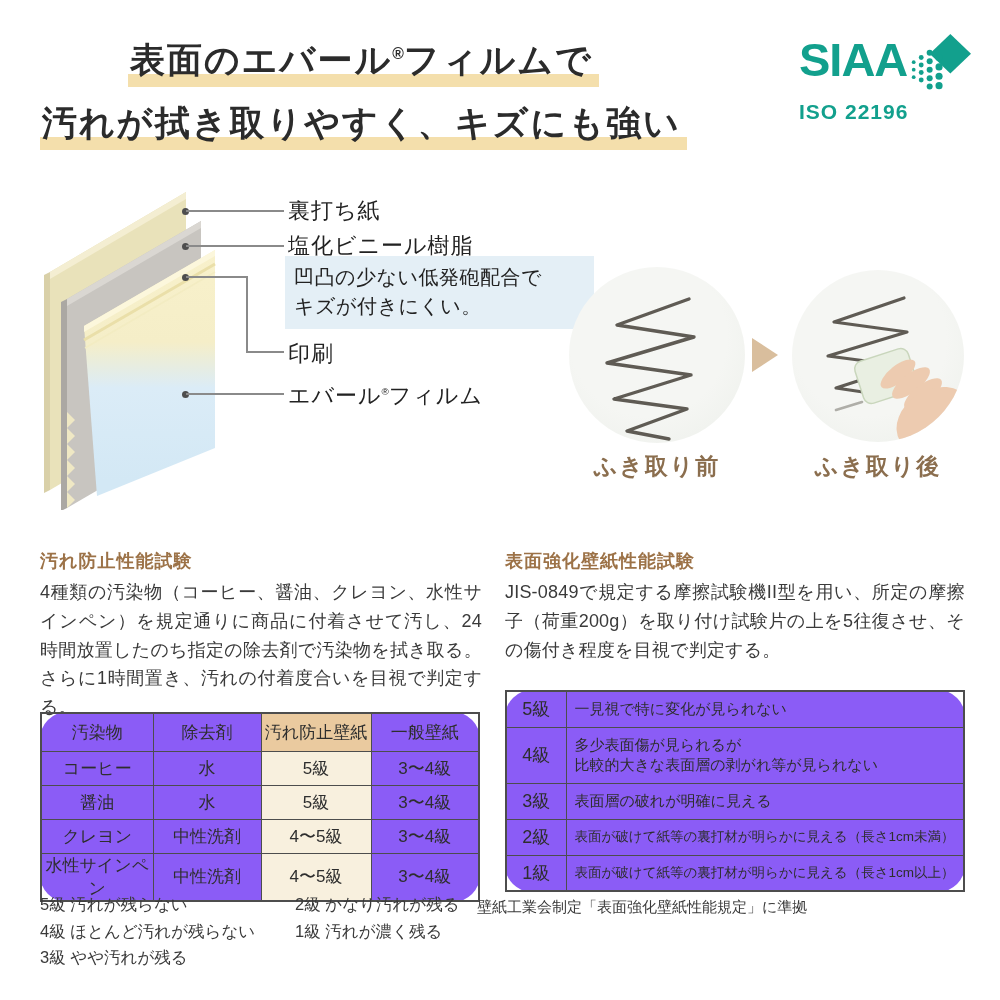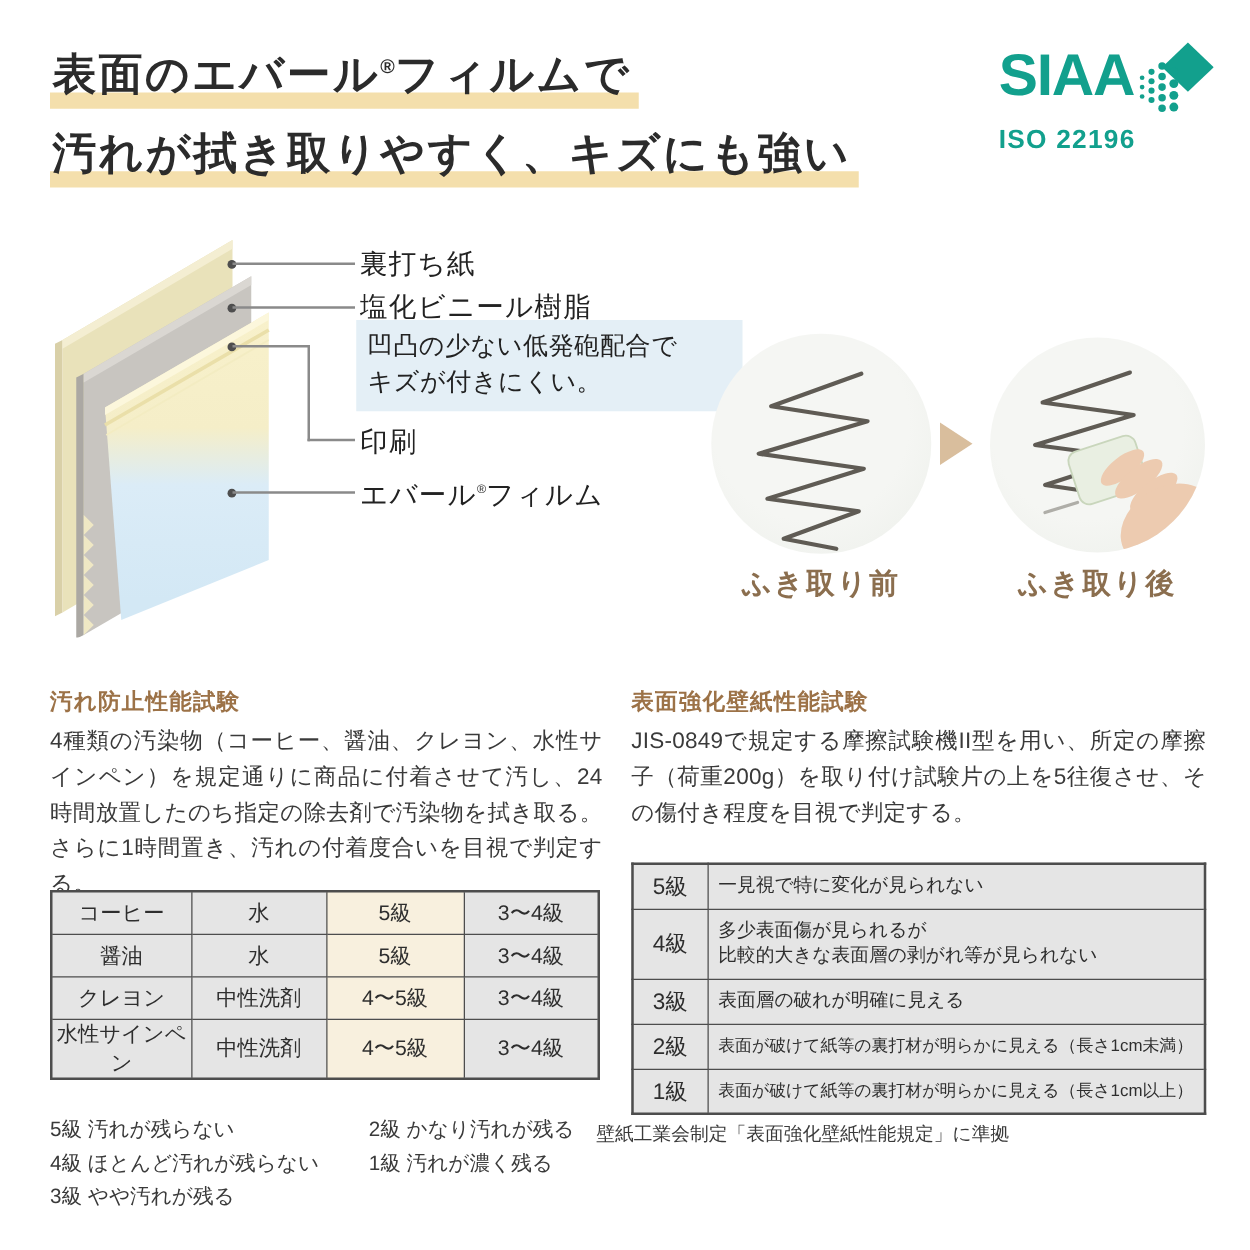--- a/index.html
+++ b/index.html
@@ -2,21 +2,21 @@
 <html><head>
 <meta charset="utf-8">
 <style>
   * { margin:0; padding:0; box-sizing:border-box; }
   html,body { background:#ffffff; }
   body { font-family:"Liberation Sans","DejaVu Sans",sans-serif; color:#333; }
   .page { position:relative; width:1000px; height:1000px; background:#fff; overflow:hidden; }
 
   
   .title-block { position:absolute; left:40px; top:38px; }
-  .title-line { display:block; margin-bottom:14px; }
+  .title-line { display:block; margin-bottom:14px;text-align:center; }
   .title-line .hl {
     display:inline-block;
     font-size:35px; font-weight:700; color:#2b2b2b; letter-spacing:2px; line-height:1.25;
     background:linear-gradient(#F4DFAC,#F4DFAC) left bottom / 100% 13px no-repeat;
     padding:0 6px 5px 2px;
   }
   .reg { font-size:0.45em; vertical-align:super; letter-spacing:0; }
 
   
   .siaa { position:absolute; left:799px; top:36px; width:195px; color:#12A08D; }
@@ -49,21 +49,21 @@
 
   
   .section-heading { position:absolute; font-size:18px; font-weight:700; color:#9C7247; letter-spacing:1px;margin-top:12px; }
   .heading-left  { left:40px; top:537px; }
   .heading-right { left:505px; top:537px; }
   .body-text { position:absolute; font-size:18px; line-height:1.6; color:#3a3a3a; letter-spacing:0.2px; text-align:justify; }
   .body-left  { left:40px; top:578px; width:442px; }
   .body-right { left:505px; top:578px; width:460px; }
 
   
-  table { border-collapse:collapse; table-layout:fixed; background:#e5e5e5; }
+  table { border-collapse:collapse; table-layout:fixed; background:#8b5cf6;border-radius:27px; }
   td { border:1px solid #4d4d4d; text-align:center; vertical-align:middle; color:#2e2e2e; }
   .stain-table { position:absolute; left:40px; top:712px; width:438px; border:2px solid #4d4d4d; }
   .stain-table td { font-size:17px; height:34px; }
   .stain-table tr.head td { height:38px; }
   .stain-table td.accent-h { background:#EACA9F; }
   .stain-table td.accent-c { background:#F8F0DE; }
   .legend { position:absolute; top:891px; font-size:16.5px; line-height:1.62; color:#3a3a3a; }
   .legend-1 { left:40px; }
   .legend-2 { left:295px; }
 
@@ -199,20 +199,26 @@
   <div class="body-text body-left">4種類の汚染物（コーヒー、醤油、クレヨン、水性サインペン）を規定通りに商品に付着させて汚し、24時間放置したのち指定の除去剤で汚染物を拭き取る。さらに1時間置き、汚れの付着度合いを目視で判定する。</div>
 
   <table class="stain-table">
     <colgroup>
         <col style="width:112px">
         <col style="width:108px">
         <col style="width:110px">
         <col style="width:108px">
       </colgroup>
     <tbody>
+        <tr class="head">
+      <td>汚染物</td>
+      <td>除去剤</td>
+      <td class="accent-h">汚れ防止壁紙</td>
+      <td>一般壁紙</td>
+    </tr>
     <tr>
       <td>コーヒー</td>
       <td>水</td>
       <td class="accent-c">5級</td>
       <td>3〜4級</td>
     </tr>
     <tr>
       <td>醤油</td>
       <td>水</td>
       <td class="accent-c">5級</td>

